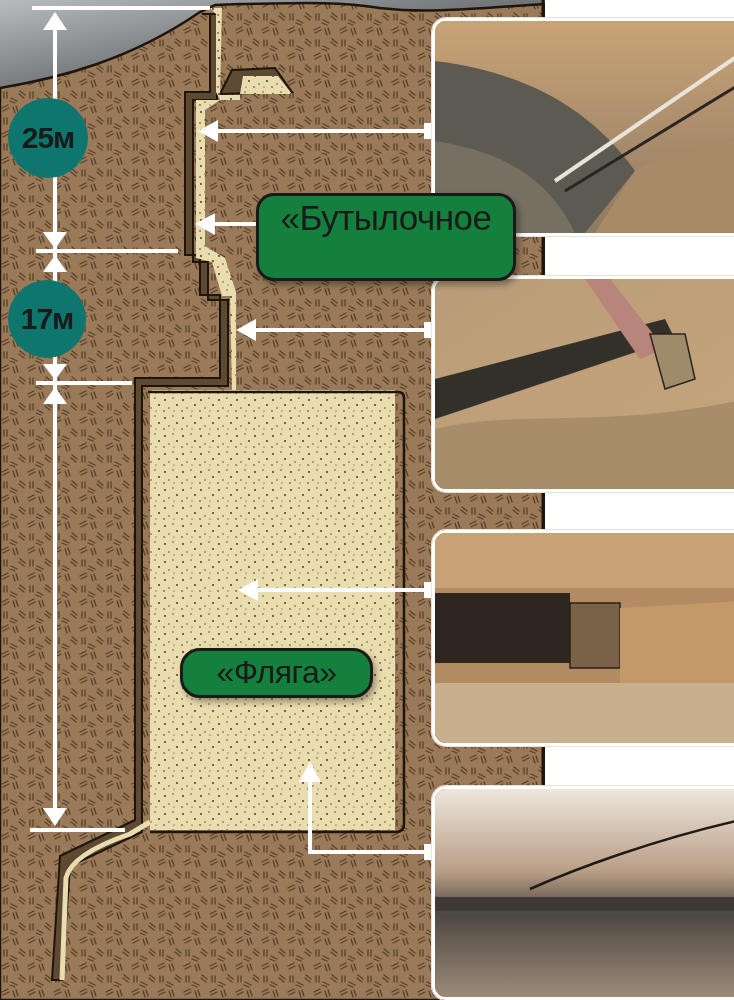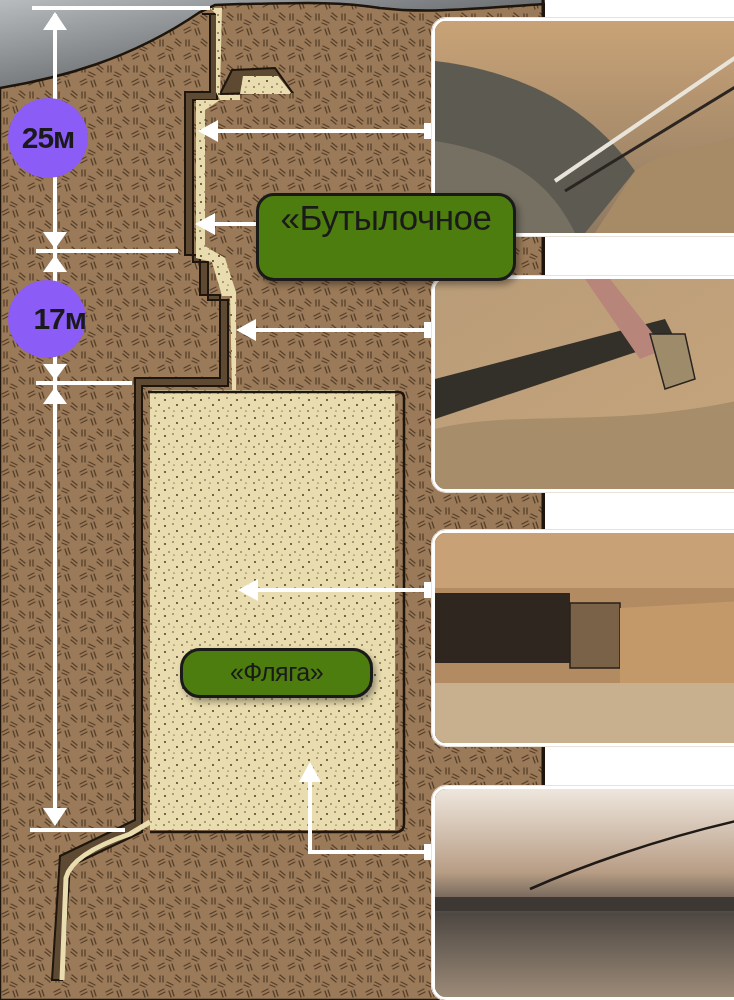--- a/index.html
+++ b/index.html
@@ -1,24 +1,24 @@
 <!DOCTYPE html>
 <html><head>
 <meta charset="utf-8">
 <style>
   html,body{margin:0;padding:0;background:#ffffff;}
   body{width:734px;height:1000px;position:relative;overflow:hidden;font-family:"Liberation Sans",sans-serif;}
   .stage{position:absolute;left:0;top:0;width:734px;height:1000px;}
   .ground{position:absolute;left:0;top:0;width:545px;height:1000px;}
   .photo{position:absolute;left:432px;width:310px;border:3px solid #fff;border-radius:14px;overflow:hidden;box-shadow:0 0 0 1px #e8e2d8;}
   .photo svg{display:block;}
-  .pill{position:absolute;background:#4d7c0f;border:3px solid #1a1a1a;color:#1a1a1a;text-align:center;box-shadow:3px 4px 6px rgba(0,0,0,0.35);}
+  .pill{position:absolute;background:#15803d;border:3px solid #1a1a1a;color:#1a1a1a;text-align:center;box-shadow:3px 4px 6px rgba(0,0,0,0.35);}
   .pill-neck{left:256px;top:193px;width:260px;height:88px;border-radius:18px;font-size:35px;line-height:40px;padding-top:2px;box-sizing:border-box;letter-spacing:-0.5px;}
-  .pill-flask{left:180px;top:648px;width:193px;height:50px;border-radius:20px;font-size:25px;line-height:42px;box-sizing:border-box;letter-spacing:-0.5px;}
-  .badge{position:absolute;width:80px;height:80px;border-radius:50%;background:#8b5cf6;color:#1a1a1a;font-weight:bold;font-size:30px;line-height:80px;text-align:center;letter-spacing:-1px;}
+  .pill-flask{left:180px;top:648px;width:193px;height:50px;border-radius:20px;font-size:32px;line-height:42px;box-sizing:border-box;letter-spacing:-0.5px;}
+  .badge{position:absolute;width:80px;height:80px;border-radius:50%;background:#0f766e;color:#1a1a1a;font-weight:bold;font-size:30px;line-height:80px;text-align:center;letter-spacing:-1px;}
 </style>
 </head>
 <body>
 
 <div class="stage">
 
   <svg class="ground" width="545" height="1000" viewBox="0 0 545 1000">
     <defs>
       <pattern id="soilPat" width="26" height="26" patternUnits="userSpaceOnUse">
         <rect width="26" height="26" fill="#9a7a58"></rect>
@@ -101,21 +101,21 @@
       <polygon points="238,590 258,579 258,601"></polygon>
       <polygon points="310,762 299,782 321,782"></polygon>
       <rect x="424" y="123" width="14" height="16"></rect>
       <rect x="424" y="322" width="14" height="16"></rect>
       <rect x="424" y="582" width="14" height="16"></rect>
       <rect x="424" y="844" width="14" height="16"></rect>
     </g>
   </svg>
 
   <div class="badge" style="left:8px;top:98px;">25м</div>
-  <div class="badge" style="left:8px;top:280px;width:78px;height:78px;line-height:78px;text-align:right;">17м</div>
+  <div class="badge" style="left:8px;top:280px;width:78px;height:78px;line-height:78px;">17м</div>
 
   <div class="photo" style="top:18px;height:212px;">
     <svg width="310" height="212" viewBox="0 0 310 212">
       <defs>
         <linearGradient id="p1a" x1="0" y1="0" x2="0" y2="1">
             <stop offset="0" stop-color="#c9a377"></stop>
             <stop offset="1" stop-color="#8f7a62"></stop>
           </linearGradient>
       </defs>
       <rect width="310" height="212" fill="url(#p1a)"></rect>

